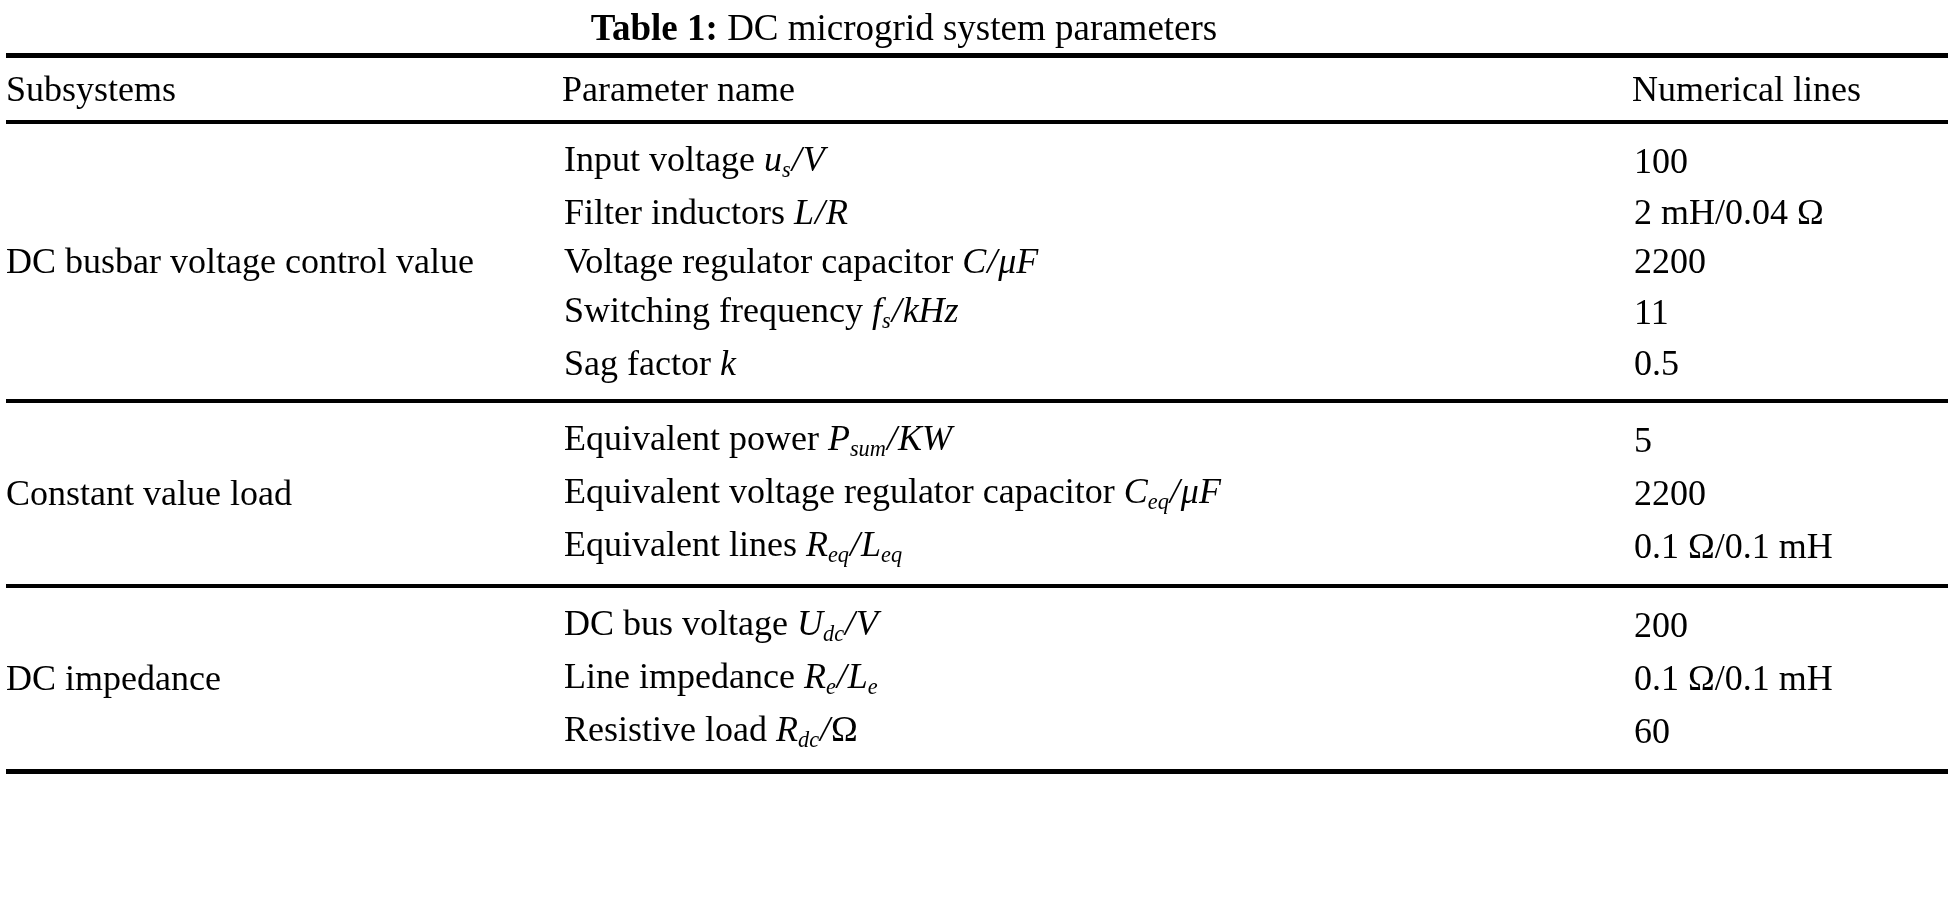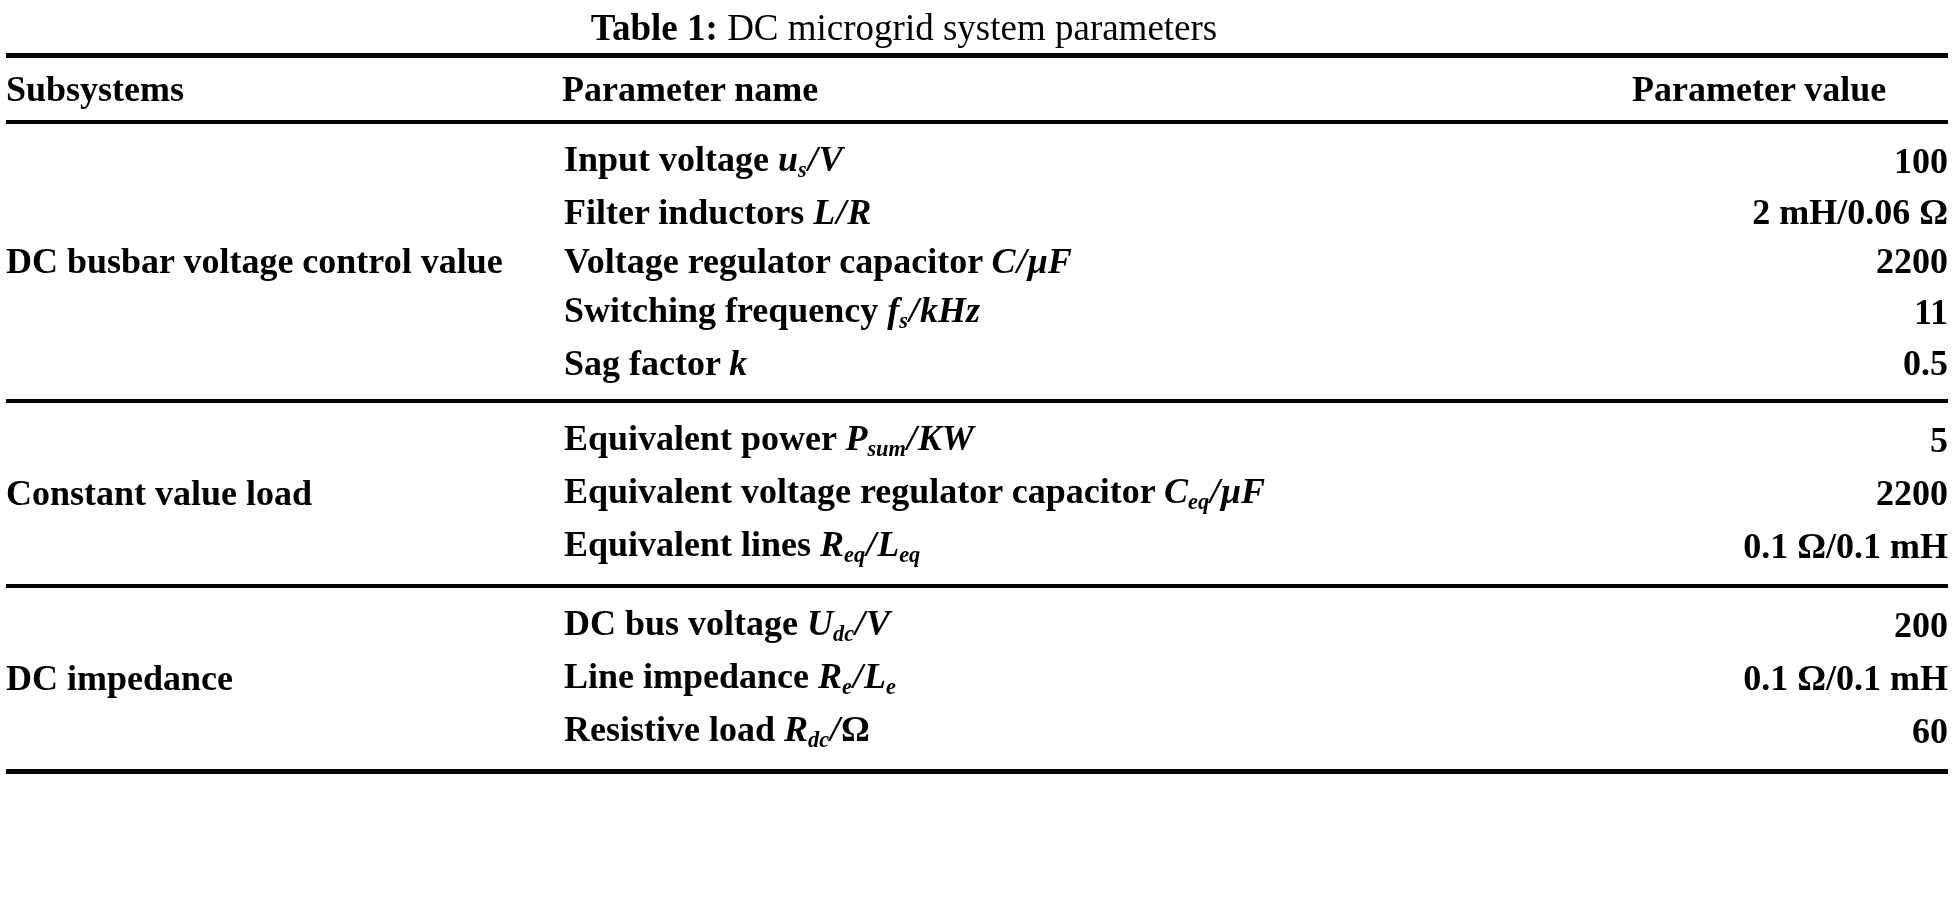--- a/index.html
+++ b/index.html
@@ -48,40 +48,39 @@
   table.params col.c-sub   { width: 556px; }
   table.params col.c-name  { width: 1070px; }
   table.params col.c-val   { width: 316px; }
 
   table.params th,
   table.params td {
     padding: 0;
     margin: 0;
     text-align: left;
     vertical-align: middle;
-    font-weight: bold;
+    font-weight: normal;
     line-height: 49px;
     white-space: nowrap;
   }
 
   .head-row th {
     height: 62px;
     vertical-align: middle;
     font-size: 36px;
   }
 
   .data-row td {
     height: 47px;
   }
   .data-row td.cell-name {
     padding-left: 2px;
   }
   .data-row td.cell-val {
     padding-left: 2px;
-    text-align: right;
   }
   .cell-sub {
     font-size: 36px;
   }
 
   
   .pad-row td { height: 11px; padding: 0; line-height: 0; font-size: 0; }
 
   
   tr.sep td {
@@ -130,36 +129,36 @@
       <col class="c-name">
       <col class="c-val">
     </colgroup>
     <tbody id="tbody">
         <tr class="sep sep-top">
           <td colspan="3"></td>
         </tr>
         <tr class="head-row">
           <th>Subsystems</th>
           <th>Parameter name</th>
-          <th>Parameter value</th>
+          <th>Numerical lines</th>
         </tr>
         <tr class="sep sep-head">
           <td colspan="3"></td>
         </tr>
         <tr class="pad-row">
           <td colspan="3"></td>
         </tr>
         <tr class="data-row">
           <td class="cell-sub" rowspan="5">DC busbar voltage control value</td>
           <td class="cell-name" aria-label="Input voltage us/V">Input voltage <span class="mv">u</span><sub class="msub">s</sub><span class="slash">/</span><span class="mv">V</span></td>
           <td class="cell-val">100</td>
         </tr>
         <tr class="data-row">
           <td class="cell-name" aria-label="Filter inductors L/R">Filter inductors <span class="mv">L</span><span class="slash">/</span><span class="mv">R</span></td>
-          <td class="cell-val">2 mH/0.06 Ω</td>
+          <td class="cell-val">2 mH/0.04 Ω</td>
         </tr>
         <tr class="data-row">
           <td class="cell-name" aria-label="Voltage regulator capacitor C/μF">Voltage regulator capacitor <span class="mv">C</span><span class="slash">/</span><span class="mv">μF</span></td>
           <td class="cell-val">2200</td>
         </tr>
         <tr class="data-row">
           <td class="cell-name" aria-label="Switching frequency fs/kHz">Switching frequency <span class="mv">f</span><sub class="msub">s</sub><span class="slash">/</span><span class="mv">kHz</span></td>
           <td class="cell-val">11</td>
         </tr>
         <tr class="data-row">

